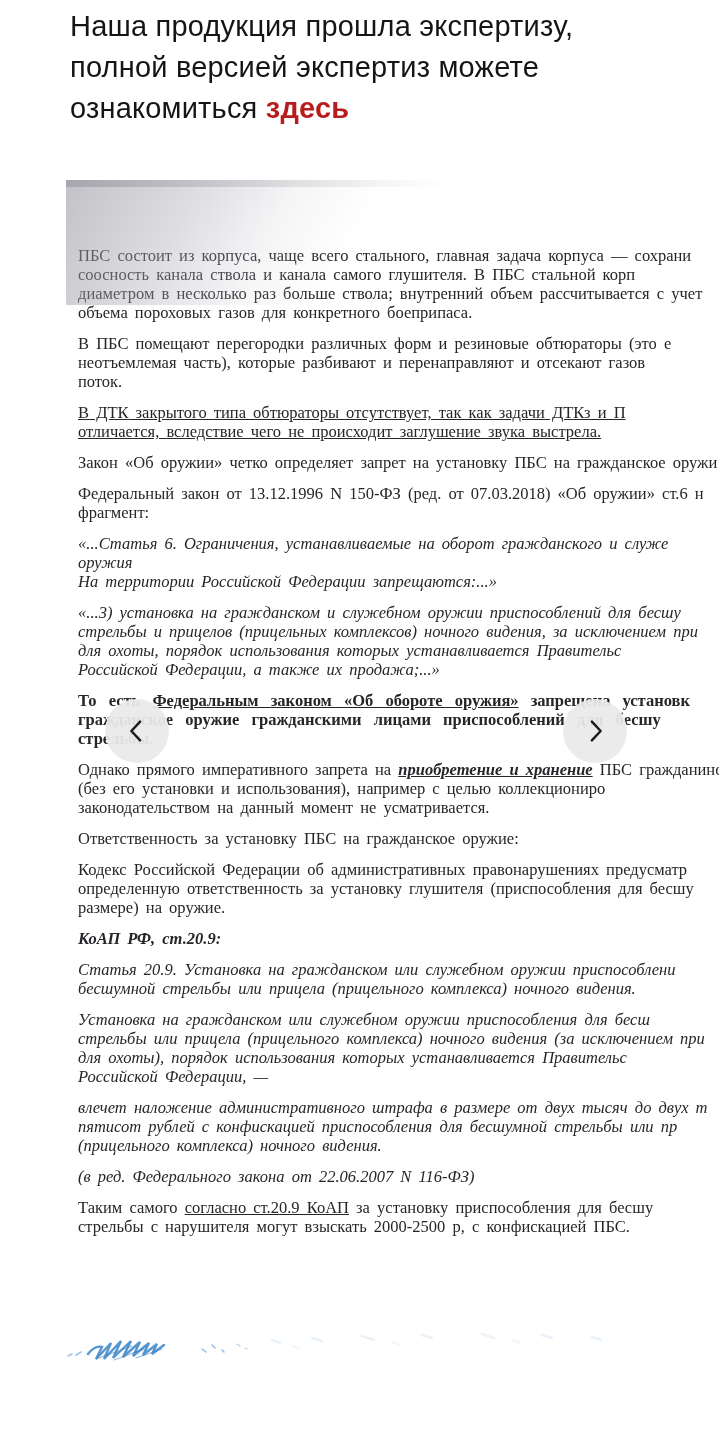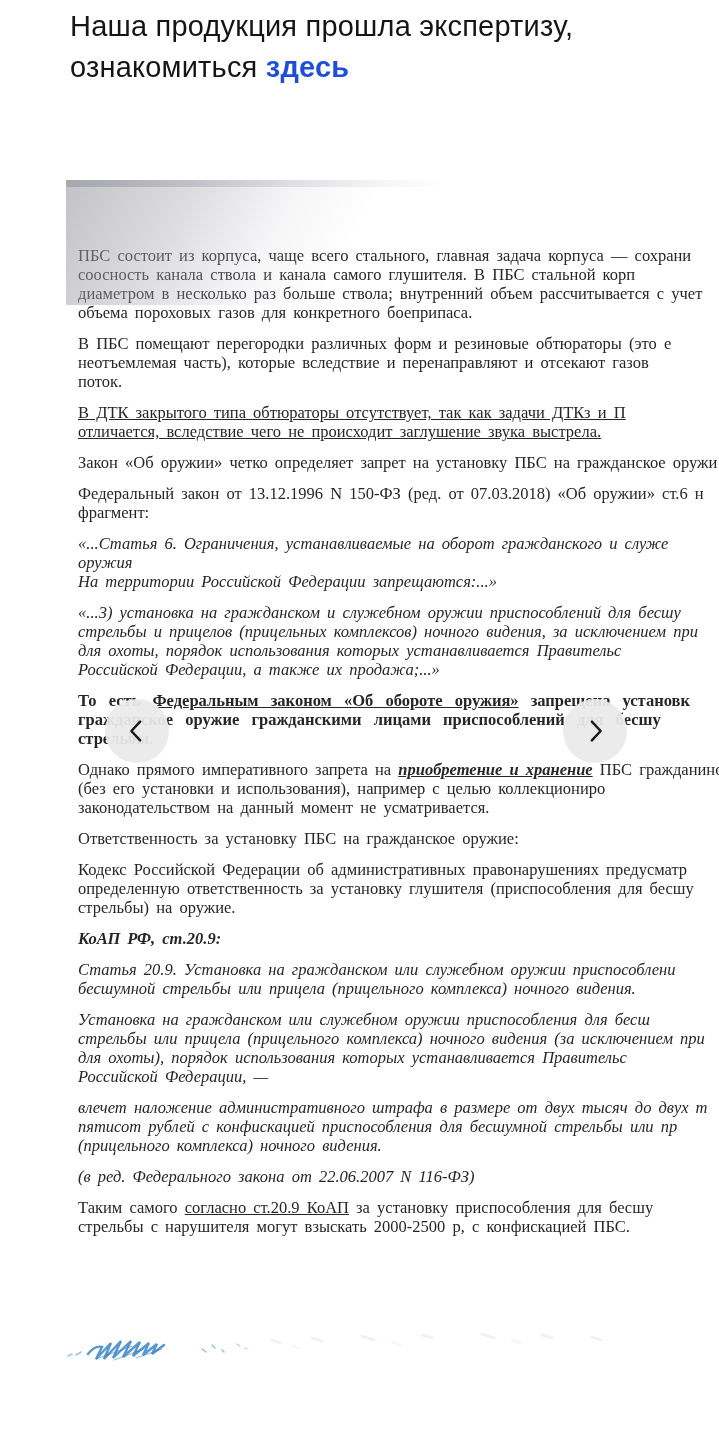--- a/index.html
+++ b/index.html
@@ -67,34 +67,35 @@
   
   .signature{position:absolute;left:62px;top:1326px;pointer-events:none;}
 </style>
 </head>
 <body>
 
 <div id="screen">
 
   <div class="heading" id="headingBox" style="color: rgb(21, 21, 21);">
       <div class="hline">Наша продукция прошла экспертизу,</div>
-      <div class="hline">ознакомиться <span class="link" style="color: #1d4ed8;">здесь</span></div>
+      <div class="hline">полной версией экспертиз можете</div>
+      <div class="hline">ознакомиться <span class="link" style="color: #b91c1c;">здесь</span></div>
     </div>
 
   <div class="scan">
     <div class="scan-text" id="scanText" style="color: rgb(38, 38, 42);">
         <div class="para normal">
           <div class="line"><span>ПБС состоит из корпуса, чаще всего стального, главная задача корпуса — сохрани</span></div>
           <div class="line"><span>соосность канала ствола и канала самого глушителя. В ПБС стальной корп</span></div>
           <div class="line"><span>диаметром в несколько раз больше ствола; внутренний объем рассчитывается с учет</span></div>
           <div class="line"><span>объема пороховых газов для конкретного боеприпаса.</span></div>
         </div>
         <div class="para normal">
           <div class="line"><span>В ПБС помещают перегородки различных форм и резиновые обтюраторы (это е</span></div>
-          <div class="line"><span>неотъемлемая часть), которые вследствие и перенаправляют и отсекают  газов</span></div>
+          <div class="line"><span>неотъемлемая часть), которые разбивают и перенаправляют и отсекают  газов</span></div>
           <div class="line"><span>поток.</span></div>
         </div>
         <div class="para underline">
           <div class="line"><span>В ДТК закрытого типа обтюраторы отсутствует, так как задачи ДТКз и П</span></div>
           <div class="line"><span>отличается, вследствие чего не происходит заглушение звука выстрела.</span></div>
         </div>
         <div class="para normal">
           <div class="line"><span>Закон «Об оружии» четко определяет запрет на установку ПБС на гражданское оружи</span></div>
         </div>
         <div class="para normal">
@@ -121,21 +122,21 @@
           <div class="line"><span>Однако прямого императивного запрета на </span><span class="seg-b seg-i seg-u">приобретение и хранение</span><span> ПБС гражданином</span></div>
           <div class="line"><span>(без его установки и использования), например с целью коллекциониро</span></div>
           <div class="line"><span>законодательством на данный момент не усматривается.</span></div>
         </div>
         <div class="para normal">
           <div class="line"><span>Ответственность за установку ПБС на гражданское оружие:</span></div>
         </div>
         <div class="para normal">
           <div class="line"><span>Кодекс Российской Федерации об административных правонарушениях предусматр</span></div>
           <div class="line"><span>определенную ответственность за установку глушителя (приспособления для бесшу</span></div>
-          <div class="line"><span>стрельбы) на оружие.</span></div>
+          <div class="line"><span>размере) на оружие.</span></div>
         </div>
         <div class="para bold-italic">
           <div class="line"><span>КоАП РФ, ст.20.9:</span></div>
         </div>
         <div class="para italic">
           <div class="line"><span>Статья 20.9. Установка на гражданском или служебном оружии приспособлени</span></div>
           <div class="line"><span>бесшумной стрельбы или прицела (прицельного комплекса) ночного видения.</span></div>
         </div>
         <div class="para italic">
           <div class="line"><span>Установка на гражданском или служебном оружии приспособления для бесш</span></div>

